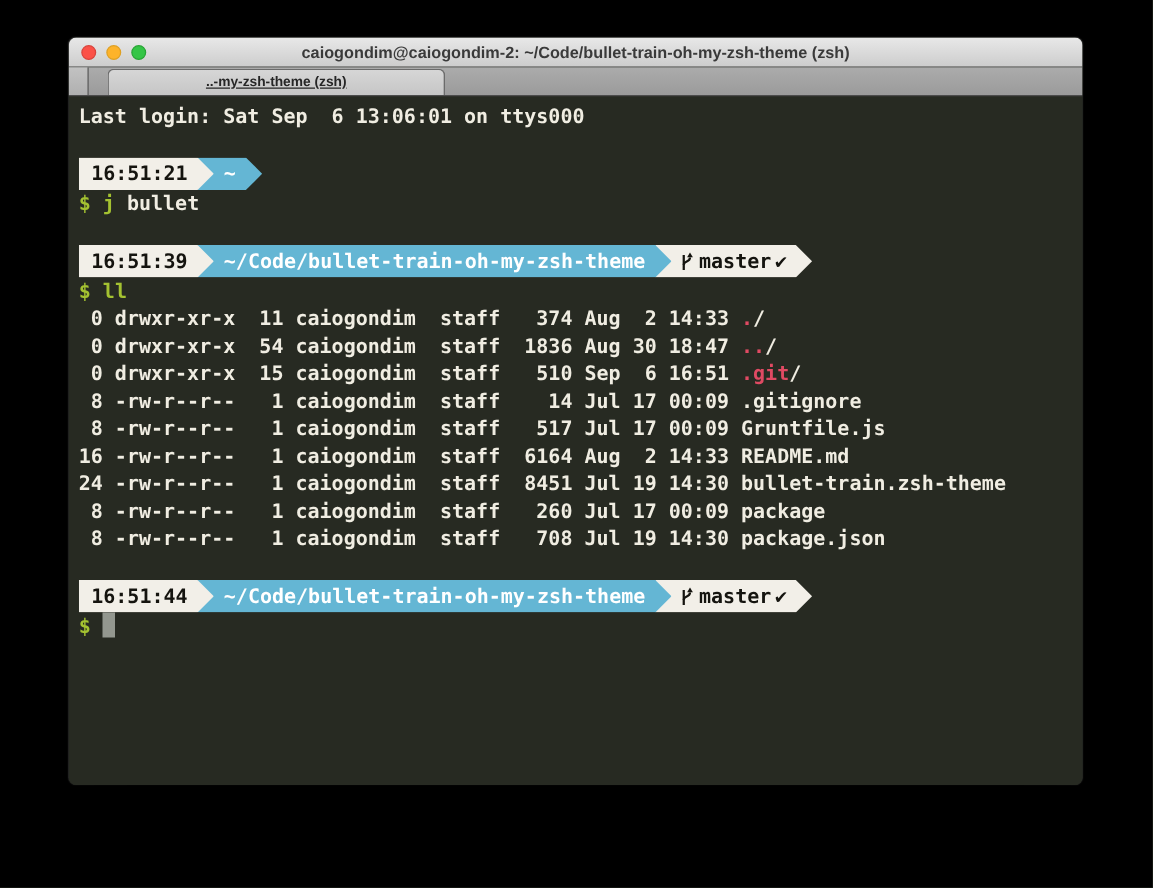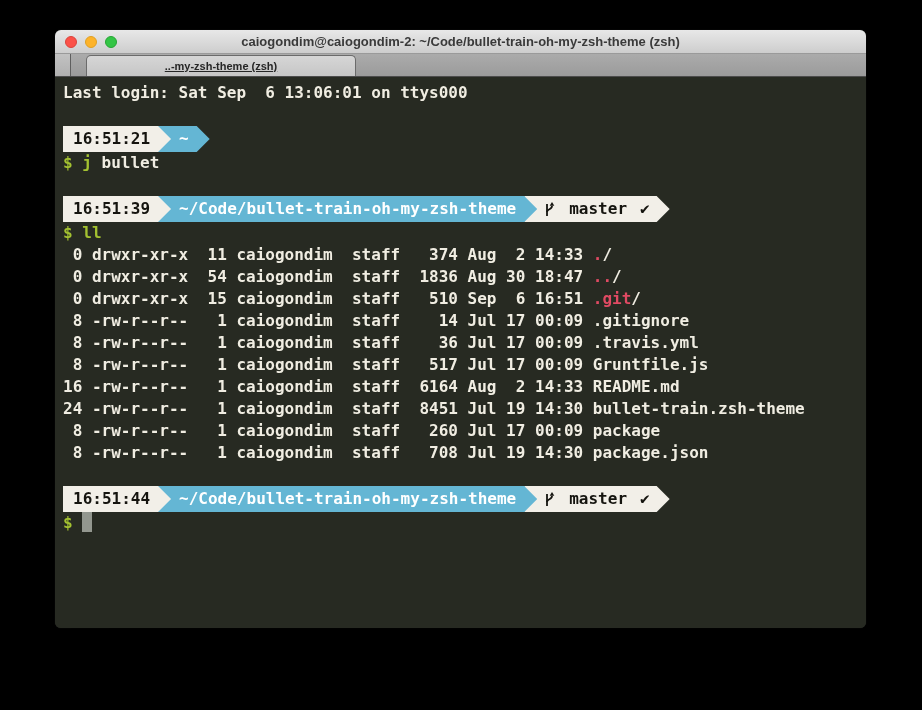--- a/index.html
+++ b/index.html
@@ -60,21 +60,21 @@
   .dir{color:var(--dir-pink);}
   
   .prompt-line{display:flex;height:26px;align-items:flex-end;white-space:pre;}
   .seg{
     display:flex;align-items:center;line-height:26px;
     clip-path:polygon(0 0, calc(100% - 13px) 0, 100% 50%, calc(100% - 13px) 100%, 0 100%);
     color:var(--segment-text);
   }
   .seg-time{background:var(--segment-white);padding:0 21px 0 10px;position:relative;z-index:3;}
   .seg-path{background:var(--segment-blue);color:#ffffff;padding:0 21px;margin-left:-13px;z-index:2;position:relative;}
-  .seg-git{background:var(--segment-white);padding:0 20px 0 19px;margin-left:-13px;z-index:1;position:relative;gap:13px;}
+  .seg-git{background:var(--segment-white);padding:0 20px 0 19px;margin-left:-13px;z-index:1;position:relative;gap:3px;}
   .seg-git svg{display:block;}
   .cursor{
     display:inline-block;width:10px;height:20px;vertical-align:-4px;
     background:var(--cursor-gray);
   }
 </style>
 </head>
 <body>
 
 <div class="window">
@@ -104,21 +104,20 @@
             <path d="M4 3 V15" stroke="#15140f" stroke-width="1.8" fill="none"></path>
             <path d="M4 11 C4 7.5 9 9 9 5" stroke="#15140f" stroke-width="1.8" fill="none"></path>
             <path d="M9 1 L6.7 4.8 L11.3 4.8 Z" fill="#15140f"></path>
           </svg><span>master</span><span>✔</span></span></div>
     <div class="line"><span class="green">$</span><span class="green"> ll</span></div>
     <div id="listing">
         <div class="line"><span> 0 drwxr-xr-x  11 caiogondim  staff   374 Aug  2 14:33 </span><span class="dir">.</span><span>/</span></div>
         <div class="line"><span> 0 drwxr-xr-x  54 caiogondim  staff  1836 Aug 30 18:47 </span><span class="dir">..</span><span>/</span></div>
         <div class="line"><span> 0 drwxr-xr-x  15 caiogondim  staff   510 Sep  6 16:51 </span><span class="dir">.git</span><span>/</span></div>
         <div class="line"><span> 8 -rw-r--r--   1 caiogondim  staff    14 Jul 17 00:09 </span><span>.gitignore</span></div>
-        <div class="line"><span> 8 -rw-r--r--   1 caiogondim  staff    36 Jul 17 00:09 </span><span>.travis.yml</span></div>
         <div class="line"><span> 8 -rw-r--r--   1 caiogondim  staff   517 Jul 17 00:09 </span><span>Gruntfile.js</span></div>
         <div class="line"><span>16 -rw-r--r--   1 caiogondim  staff  6164 Aug  2 14:33 </span><span>README.md</span></div>
         <div class="line"><span>24 -rw-r--r--   1 caiogondim  staff  8451 Jul 19 14:30 </span><span>bullet-train.zsh-theme</span></div>
         <div class="line"><span> 8 -rw-r--r--   1 caiogondim  staff   260 Jul 17 00:09 </span><span>package</span></div>
         <div class="line"><span> 8 -rw-r--r--   1 caiogondim  staff   708 Jul 19 14:30 </span><span>package.json</span></div>
       </div>
     <div class="line"></div>
     <div class="prompt-line"><span class="seg seg-time">16:51:44</span><span class="seg seg-path">~/Code/bullet-train-oh-my-zsh-theme</span><span class="seg seg-git"><svg width="13" height="17" viewBox="0 0 13 17">
             <path d="M4 3 V15" stroke="#15140f" stroke-width="1.8" fill="none"></path>
             <path d="M4 11 C4 7.5 9 9 9 5" stroke="#15140f" stroke-width="1.8" fill="none"></path>

